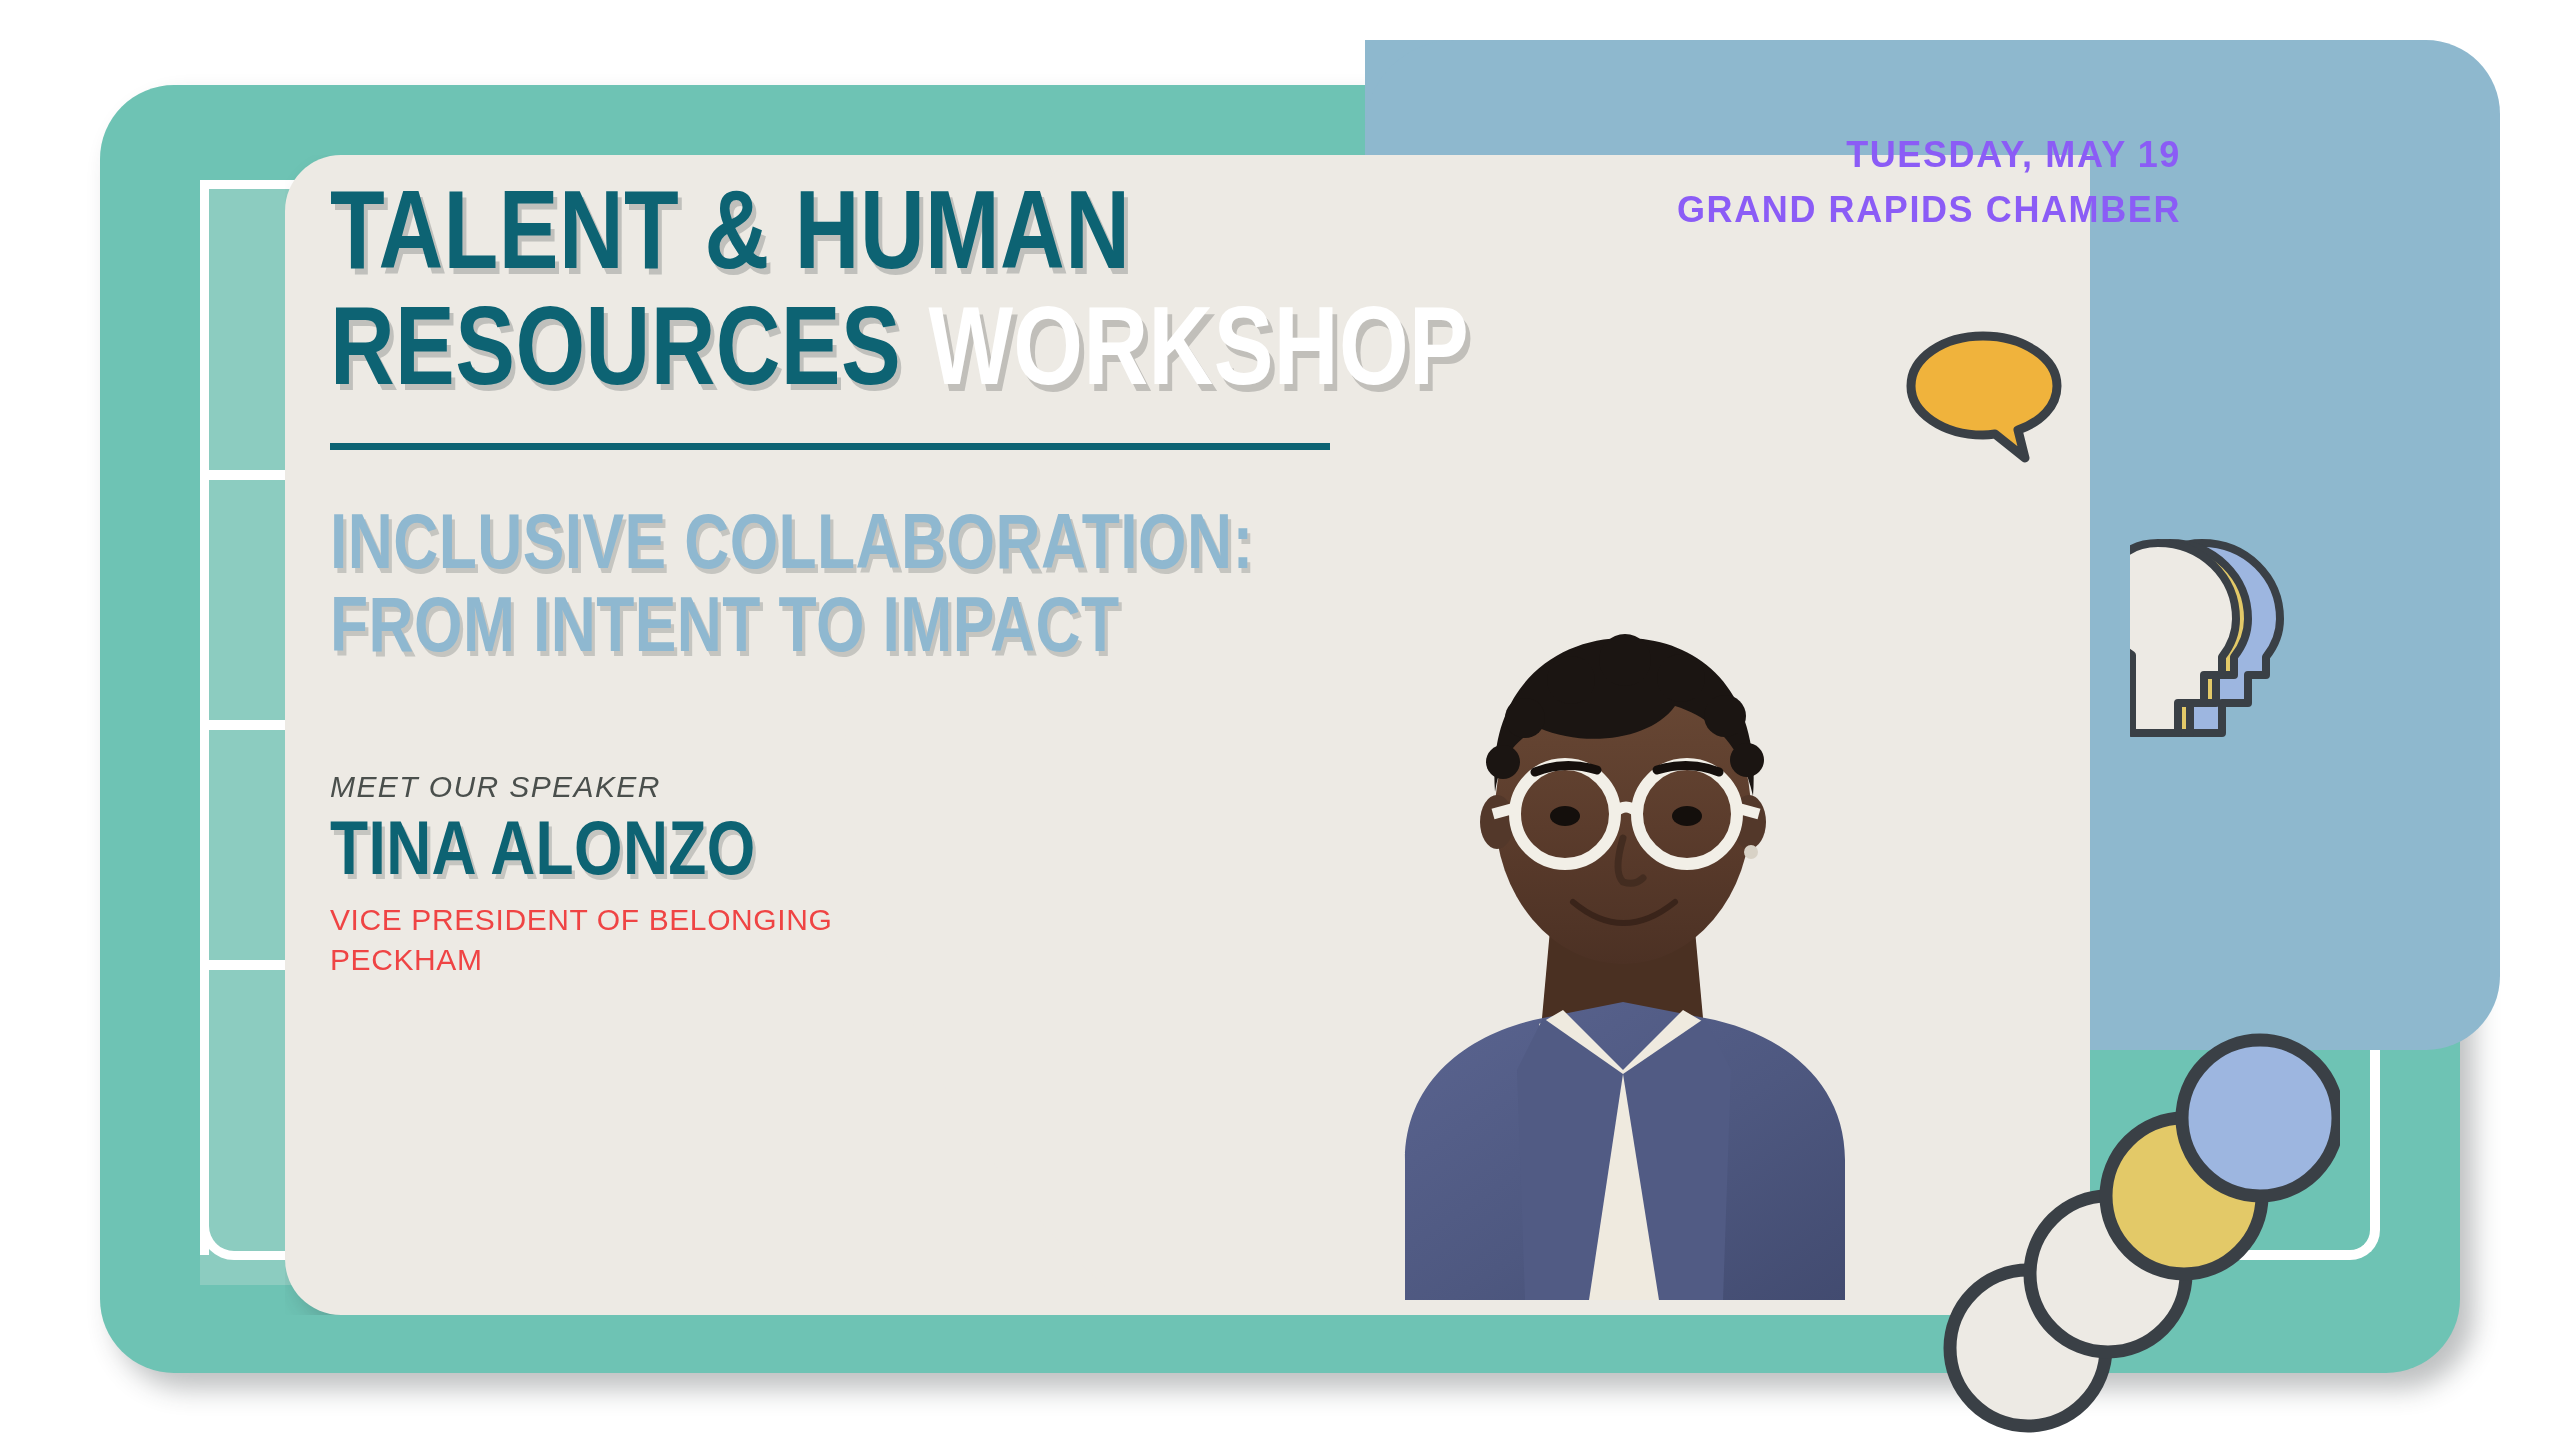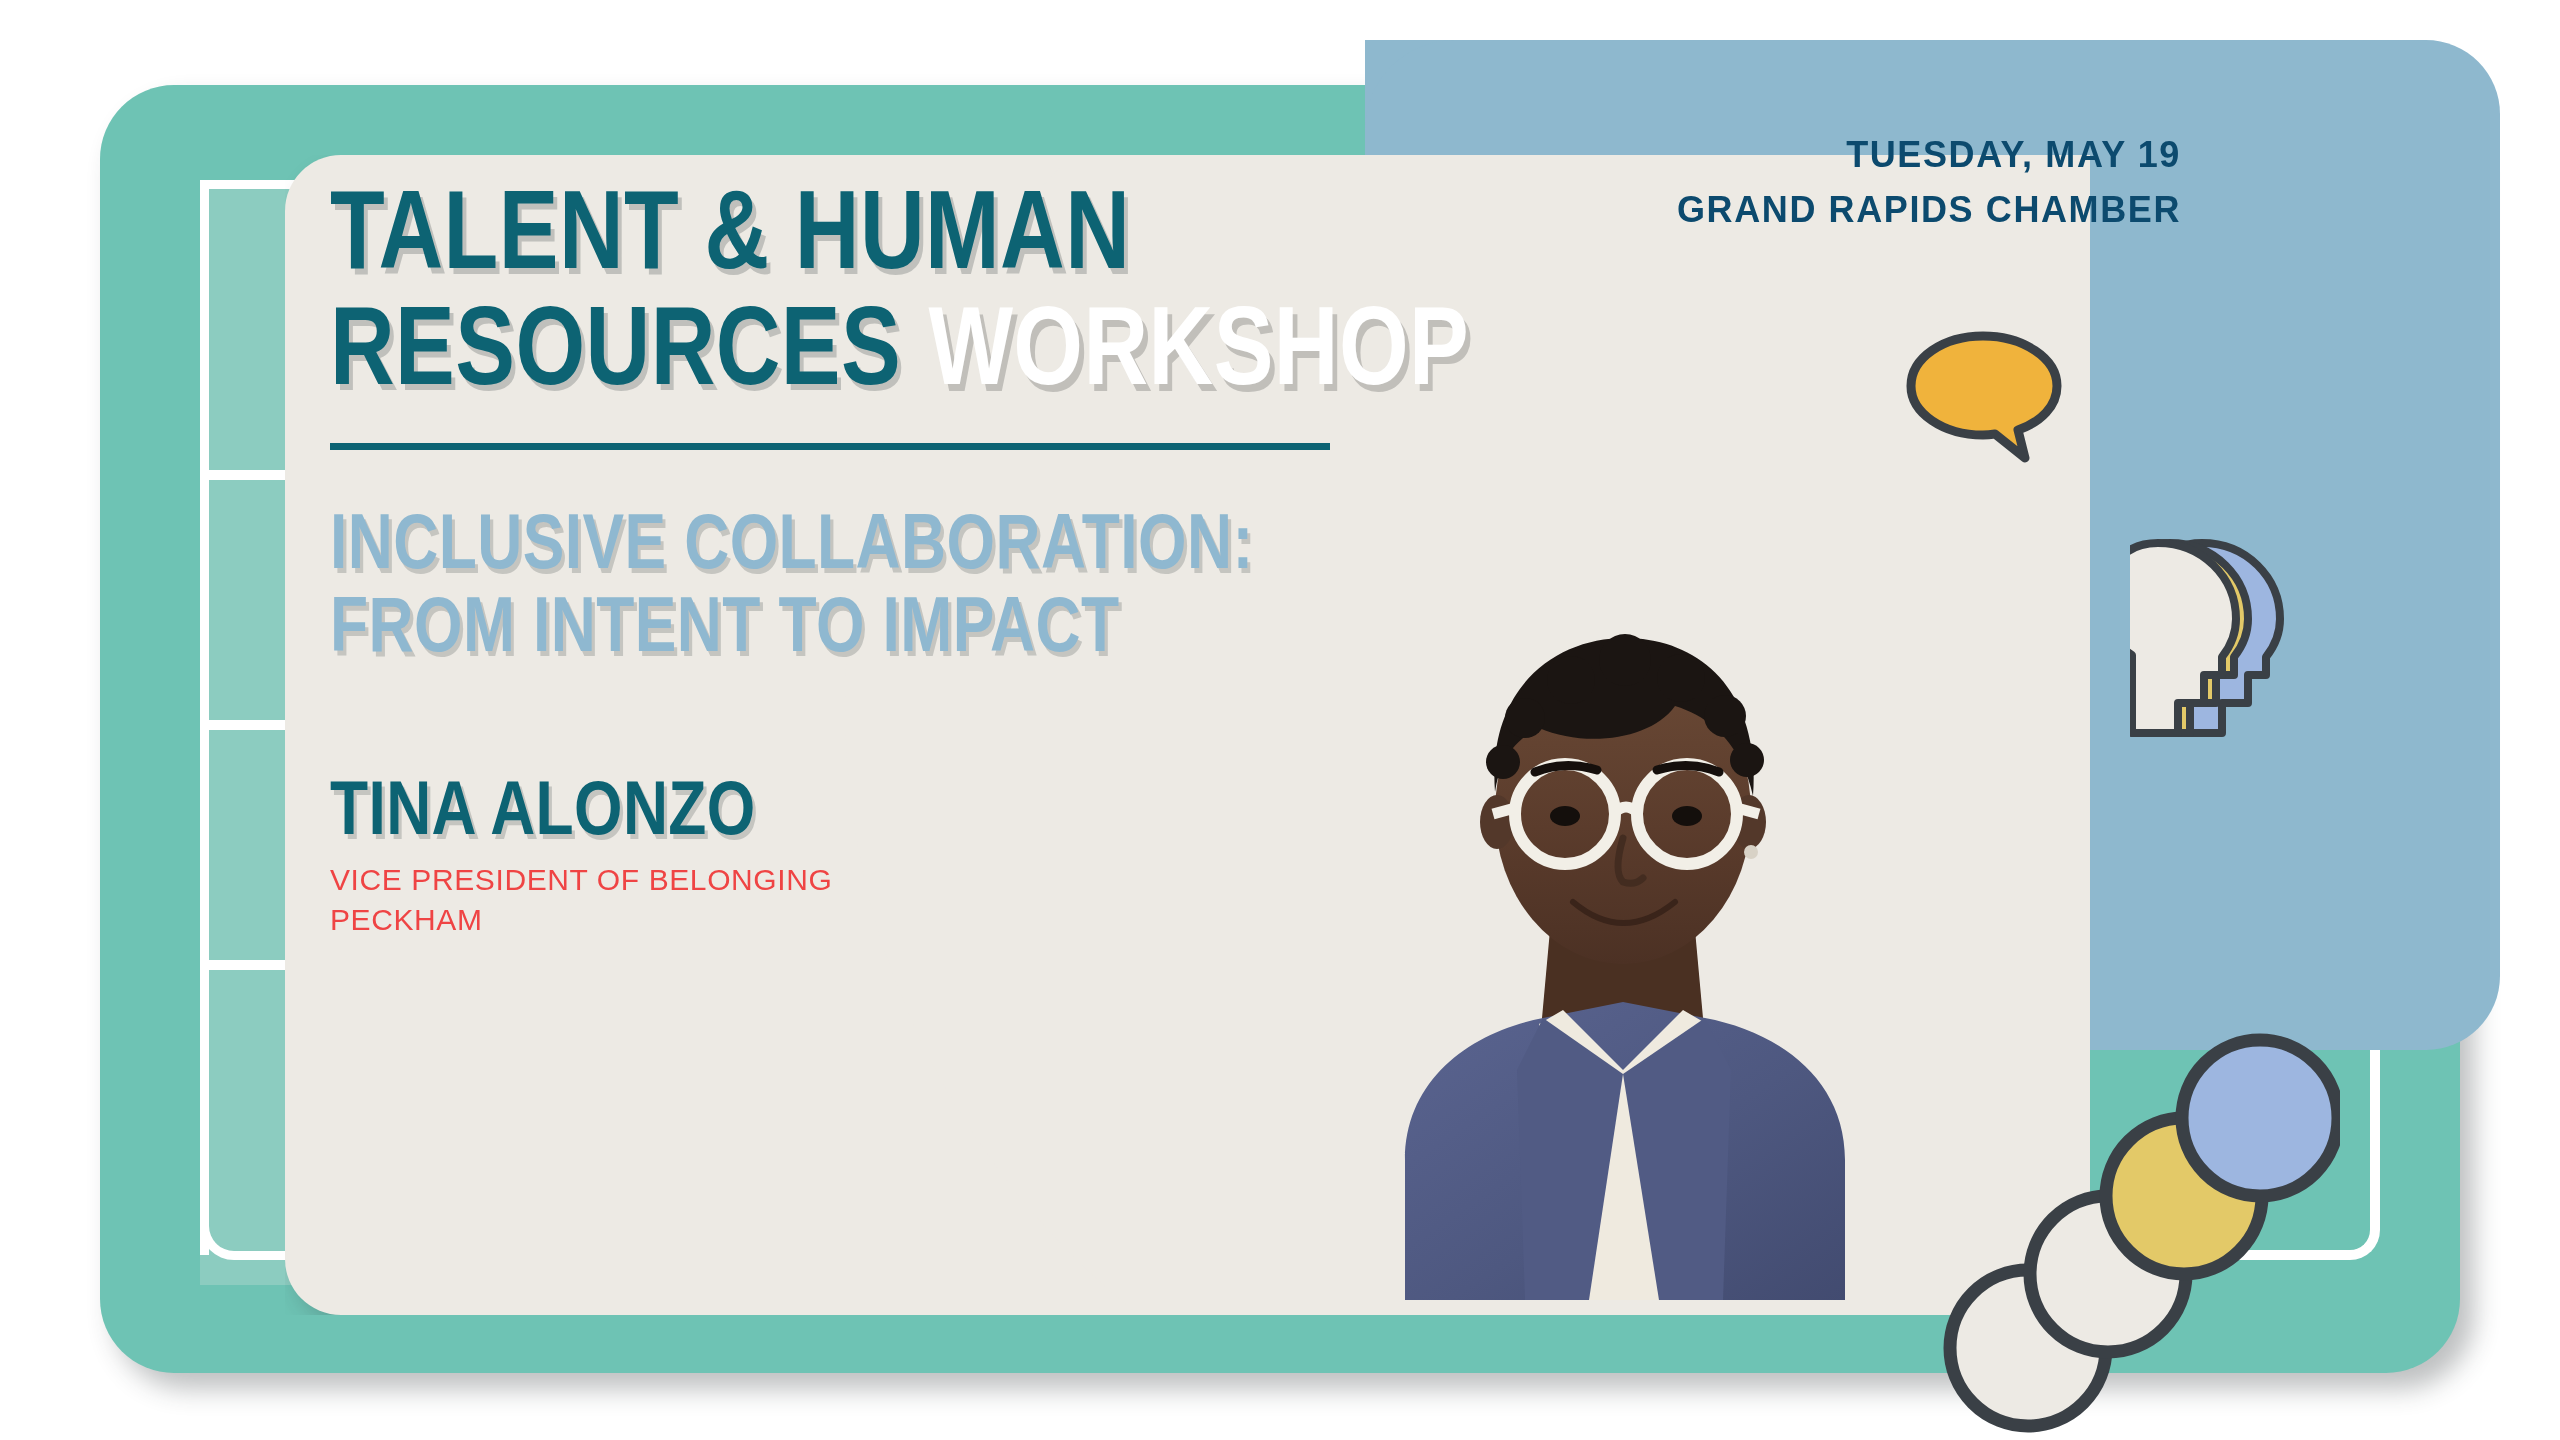--- a/index.html
+++ b/index.html
@@ -94,21 +94,21 @@
     white-space:nowrap;
   }
   .speaker-role{
     margin-top:14px; font-size:30px; line-height:1.36;
     letter-spacing:.6px; color:#ef4444; font-weight:400;
   }
 
   
   .event-details{
     position:absolute; right:95px; top:128px;
-    text-align:right; color:#0c4a6e;
+    text-align:right; color:#8b5cf6;
     font-size:36px; font-weight:700; line-height:1.52;
     letter-spacing:1.6px;
   }
 
   
   .deco{ position:absolute; }
   .speech-bubble{ left:1905px; top:330px; }
   .heads-icon{ left:2130px; top:535px; }
   .circle-chain{ left:1940px; top:1030px; }
 
@@ -225,20 +225,21 @@
     <div class="headline hl-2">
       <span class="teal">RESOURCES</span><span style="display:inline-block;width:34px"></span><span class="white">WORKSHOP</span>
     </div>
 
     <div class="divider"></div>
 
     <div class="subhead">INCLUSIVE COLLABORATION:</div>
     <div class="subhead" style="margin-top:4px;">FROM INTENT TO IMPACT</div>
 
     <div class="speaker-block">
+      <div class="meet">MEET OUR SPEAKER</div>
       <div class="speaker-name">TINA ALONZO</div>
       <div class="speaker-role">VICE PRESIDENT OF BELONGING</div>
       <div class="speaker-role" style="margin-top:0;">PECKHAM</div>
     </div>
   </div>
 
   <div class="event-details">
     <div>TUESDAY,  MAY 19</div>
     <div>GRAND RAPIDS CHAMBER</div>
   </div>

